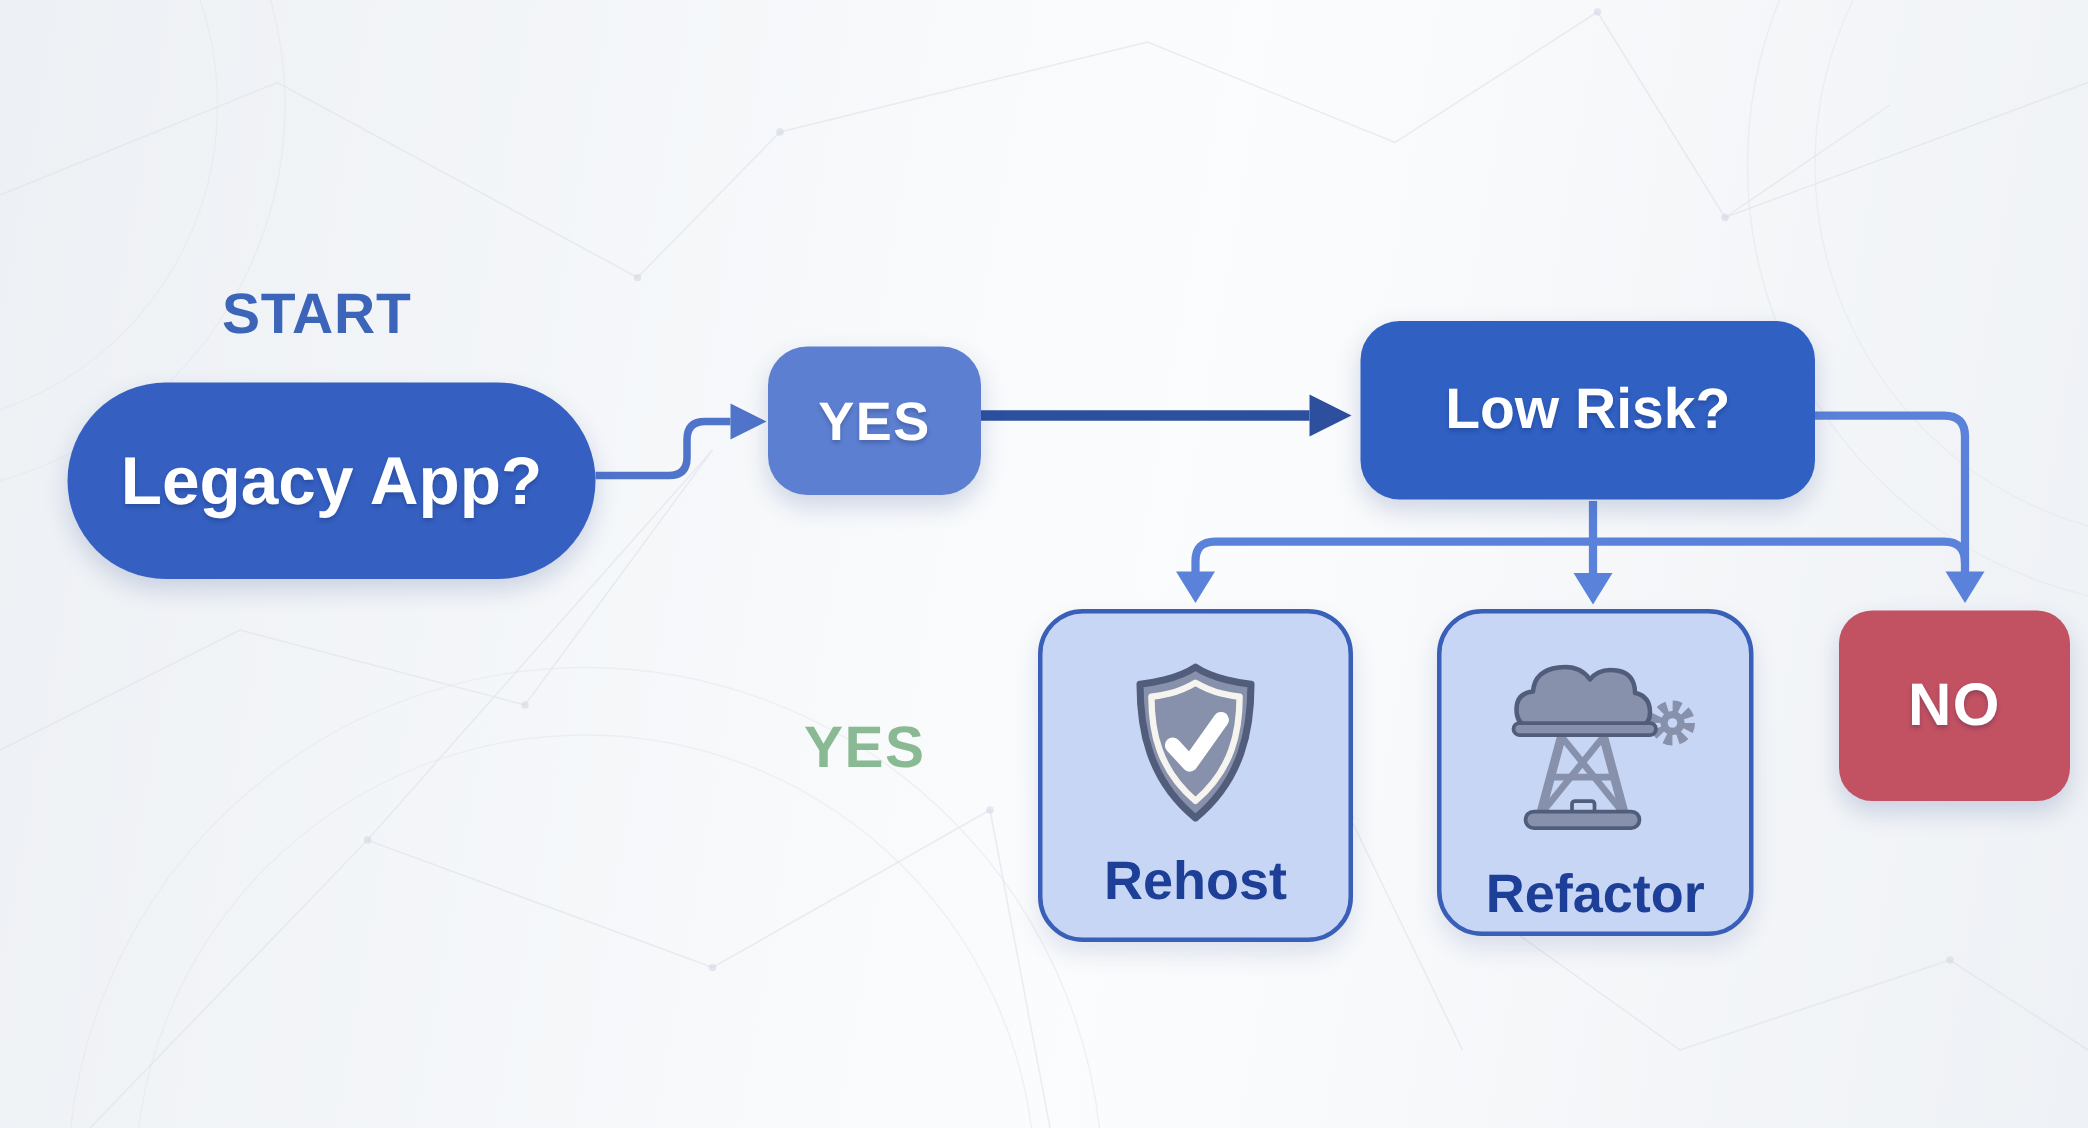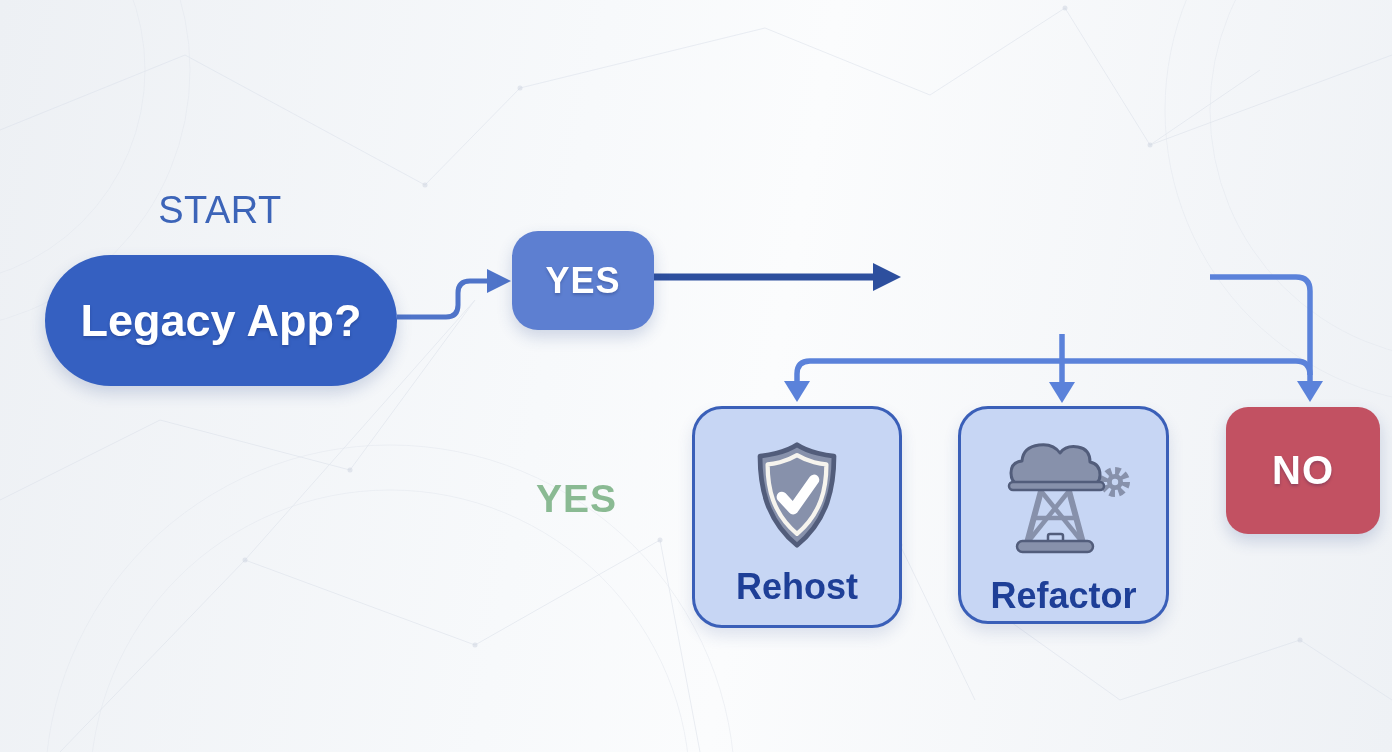--- a/index.html
+++ b/index.html
@@ -5,22 +5,22 @@
   html,body{margin:0;padding:0;background:#e8ebf0;}
   .canvas{
     position:relative;width:1392px;height:752px;overflow:hidden;
     font-family:"Liberation Sans",sans-serif;
     background:linear-gradient(100deg,#edf0f4 0%,#f7f9fb 40%,#fbfcfd 55%,#eef1f5 100%);
   }
   .layer{position:absolute;left:0;top:0;pointer-events:none;}
   .node{position:absolute;display:flex;align-items:center;justify-content:center;
         color:#fff;font-weight:700;box-shadow:0 7px 16px rgba(40,70,140,.20);}
   .node-text{text-shadow:0 2px 3px rgba(10,25,70,.25);}
-  .start-label{position:absolute;left:148px;top:189px;width:144px;text-align:center;
-        font-size:38px;font-weight:400;letter-spacing:.5px;color:var(--start-label);}
+  .start-label{position:absolute;left:148px;top:189px;width:144px;
+        font-size:38px;font-weight:700;letter-spacing:.5px;color:var(--start-label);}
   .legacy{left:45px;top:255px;width:352px;height:131px;border-radius:66px;
         background:var(--legacy-node-bg);font-size:45px;}
   .yesbox{left:512px;top:231px;width:142px;height:99px;border-radius:26px;
         background:var(--yes-node-bg);font-size:36px;letter-spacing:1px;}
   .lowrisk{left:907px;top:214px;width:303px;height:119px;border-radius:26px;
         background:var(--low-risk-node-bg);font-size:38px;}
   .nobox{left:1226px;top:407px;width:154px;height:127px;border-radius:22px;
         background:var(--no-node-bg);font-size:40px;letter-spacing:1px;}
   .option{position:absolute;display:flex;flex-direction:column;align-items:center;
         background:var(--option-node-bg);border:3px solid var(--option-node-border);
@@ -100,20 +100,23 @@
   <div class="start-label">START</div>
 
   <div class="node legacy">
     <span class="node-text">Legacy App?</span>
   </div>
 
   <div class="node yesbox">
     <span class="node-text">YES</span>
   </div>
 
+  <div class="node lowrisk">
+    <span class="node-text">Low Risk?</span>
+  </div>
 
   <div class="option rehost">
     <svg width="104" height="110" viewBox="0 0 104 116">
       <path class="ic-fill ic-stroke" stroke-width="5" stroke-linejoin="round" d="M52 5 C58 9 66 12 74 14 C80 15.5 86 16.5 91 17 C91 48 85 84 52 111 C19 84 13 48 13 17 C18 16.5 24 15.5 30 14 C38 12 46 9 52 5 Z"></path>
       <path fill="none" stroke="#f6f4ee" stroke-width="4.5" stroke-linejoin="round" d="M52 16 C58 19.5 64 22 70 23.5 C74.5 24.6 79 25.4 83 25.8 C83 50 78 77 52 99 C26 77 21 50 21 25.8 C25 25.4 29.5 24.6 34 23.5 C40 22 46 19.5 52 16 Z"></path>
       <path fill="none" stroke="#ffffff" stroke-width="11" stroke-linecap="round" stroke-linejoin="round" d="M36 60 L48 73 L70 42"></path>
     </svg>
     <div class="option-label">Rehost</div>
   </div>
 

